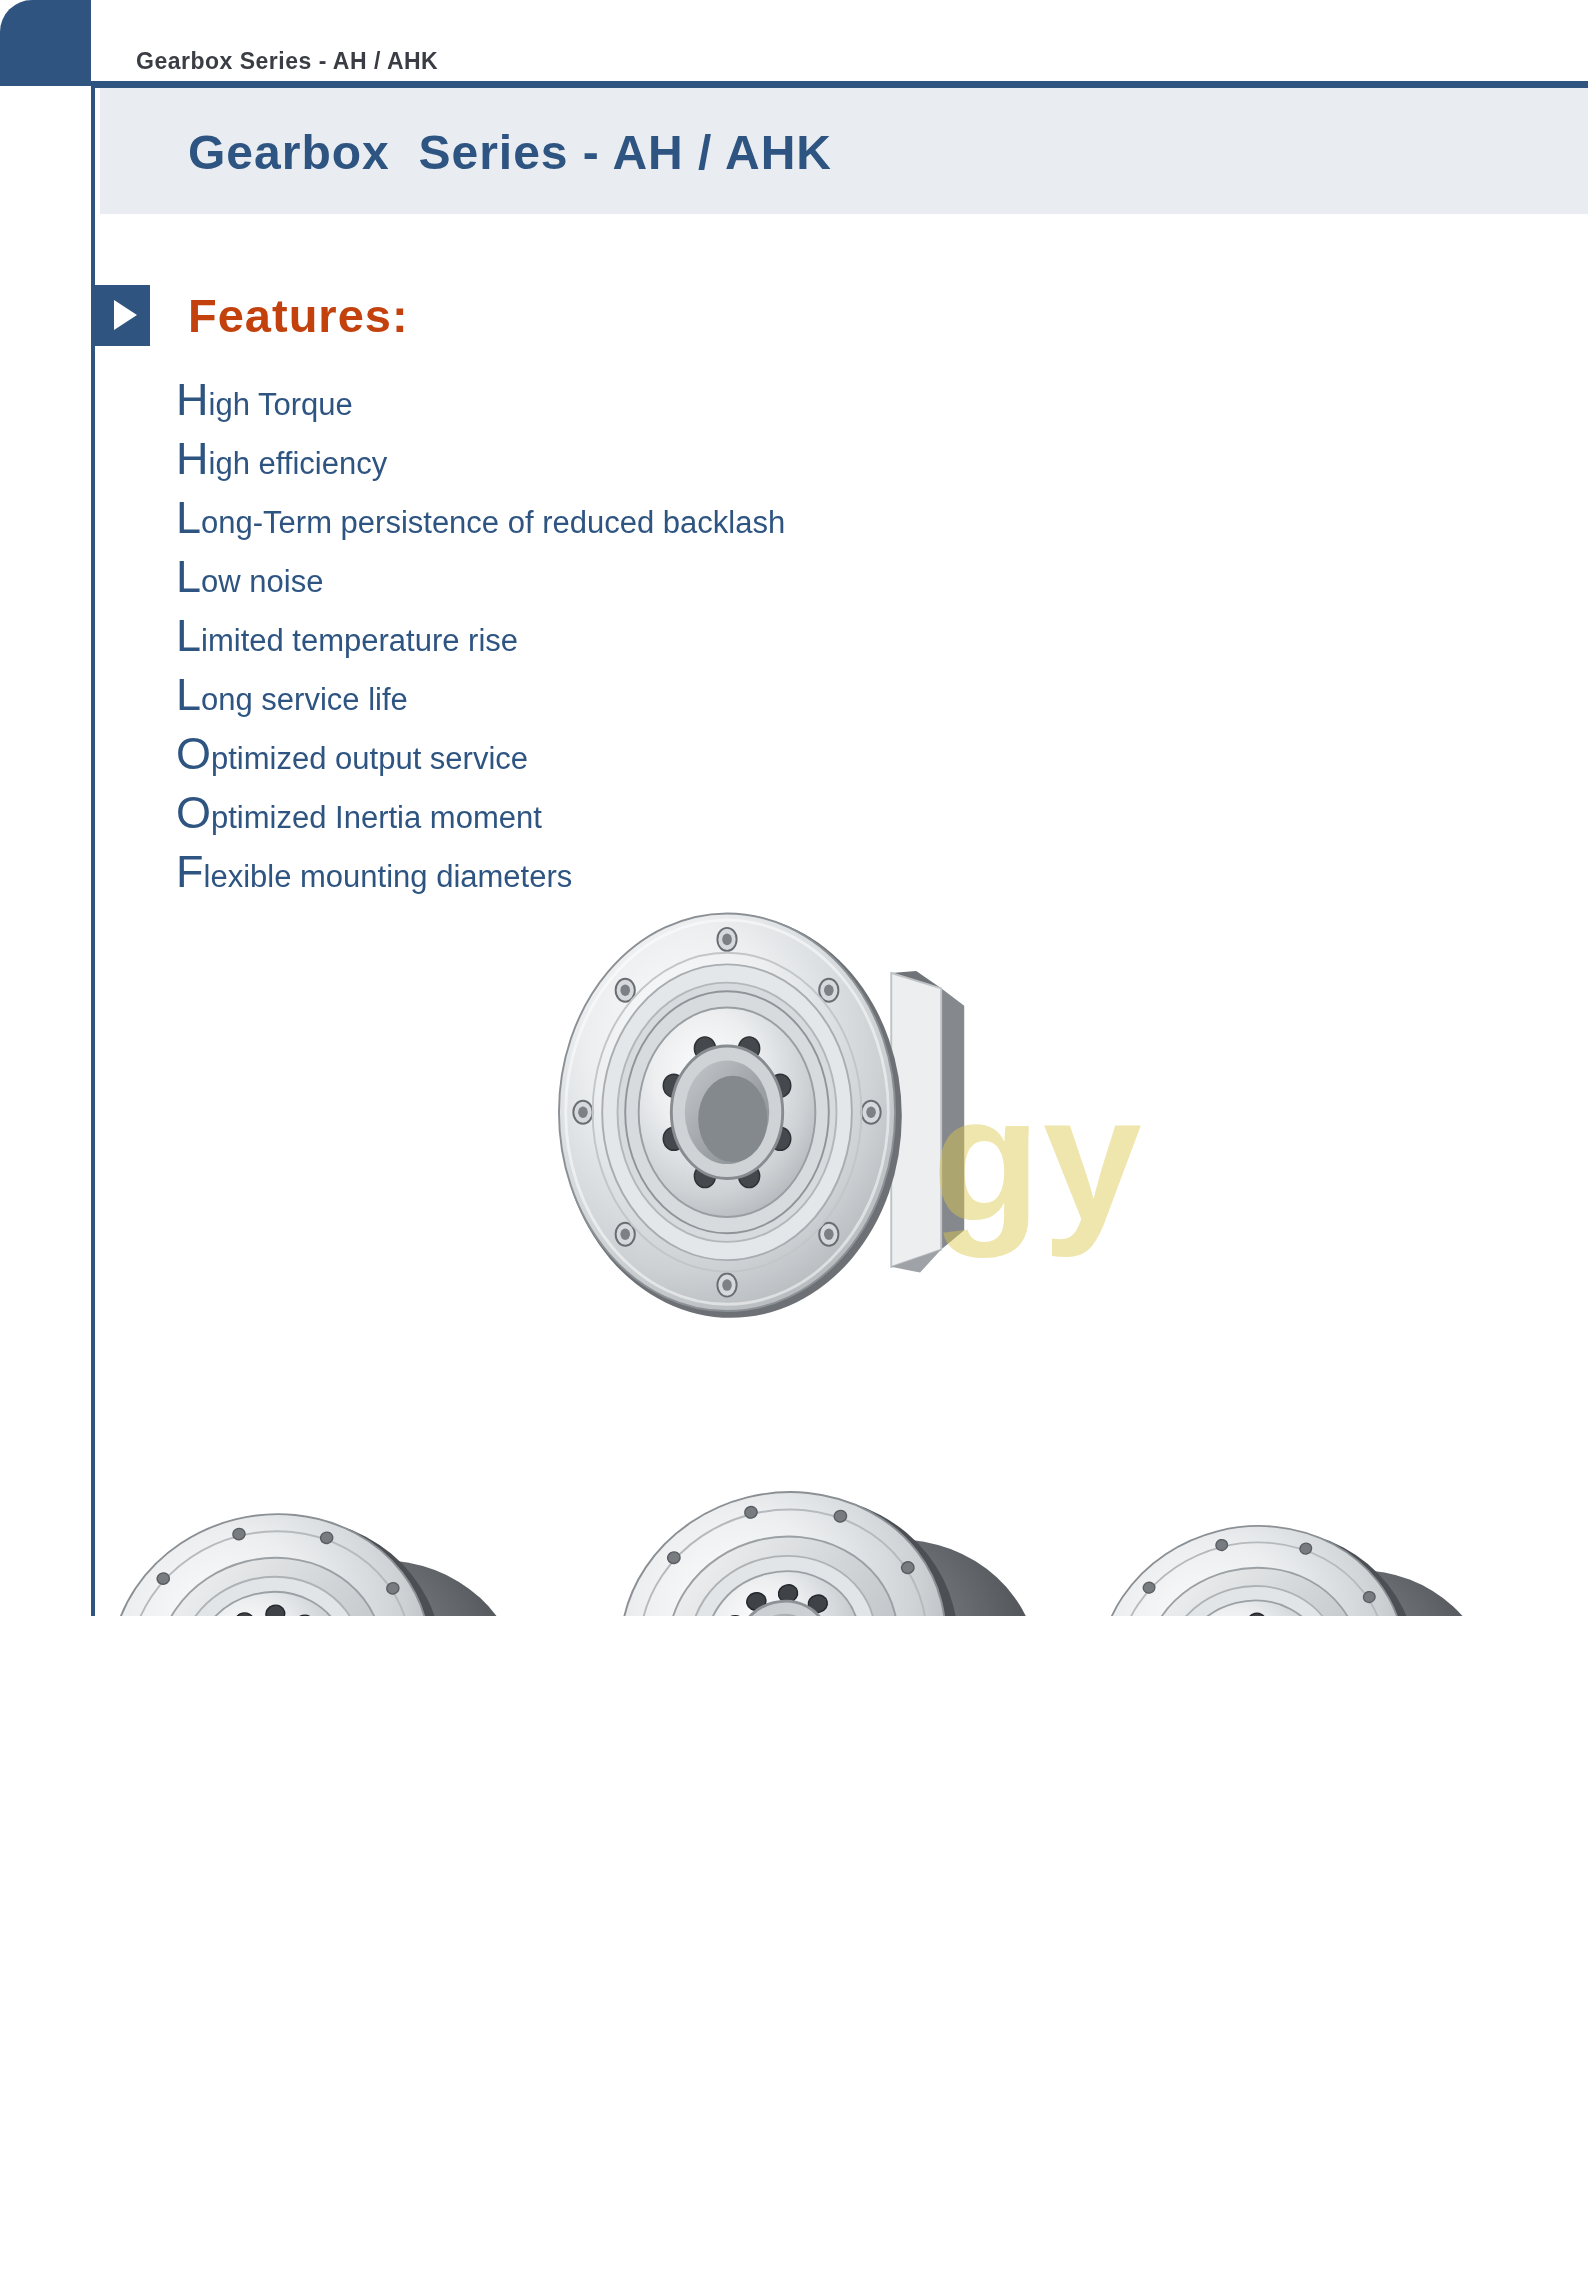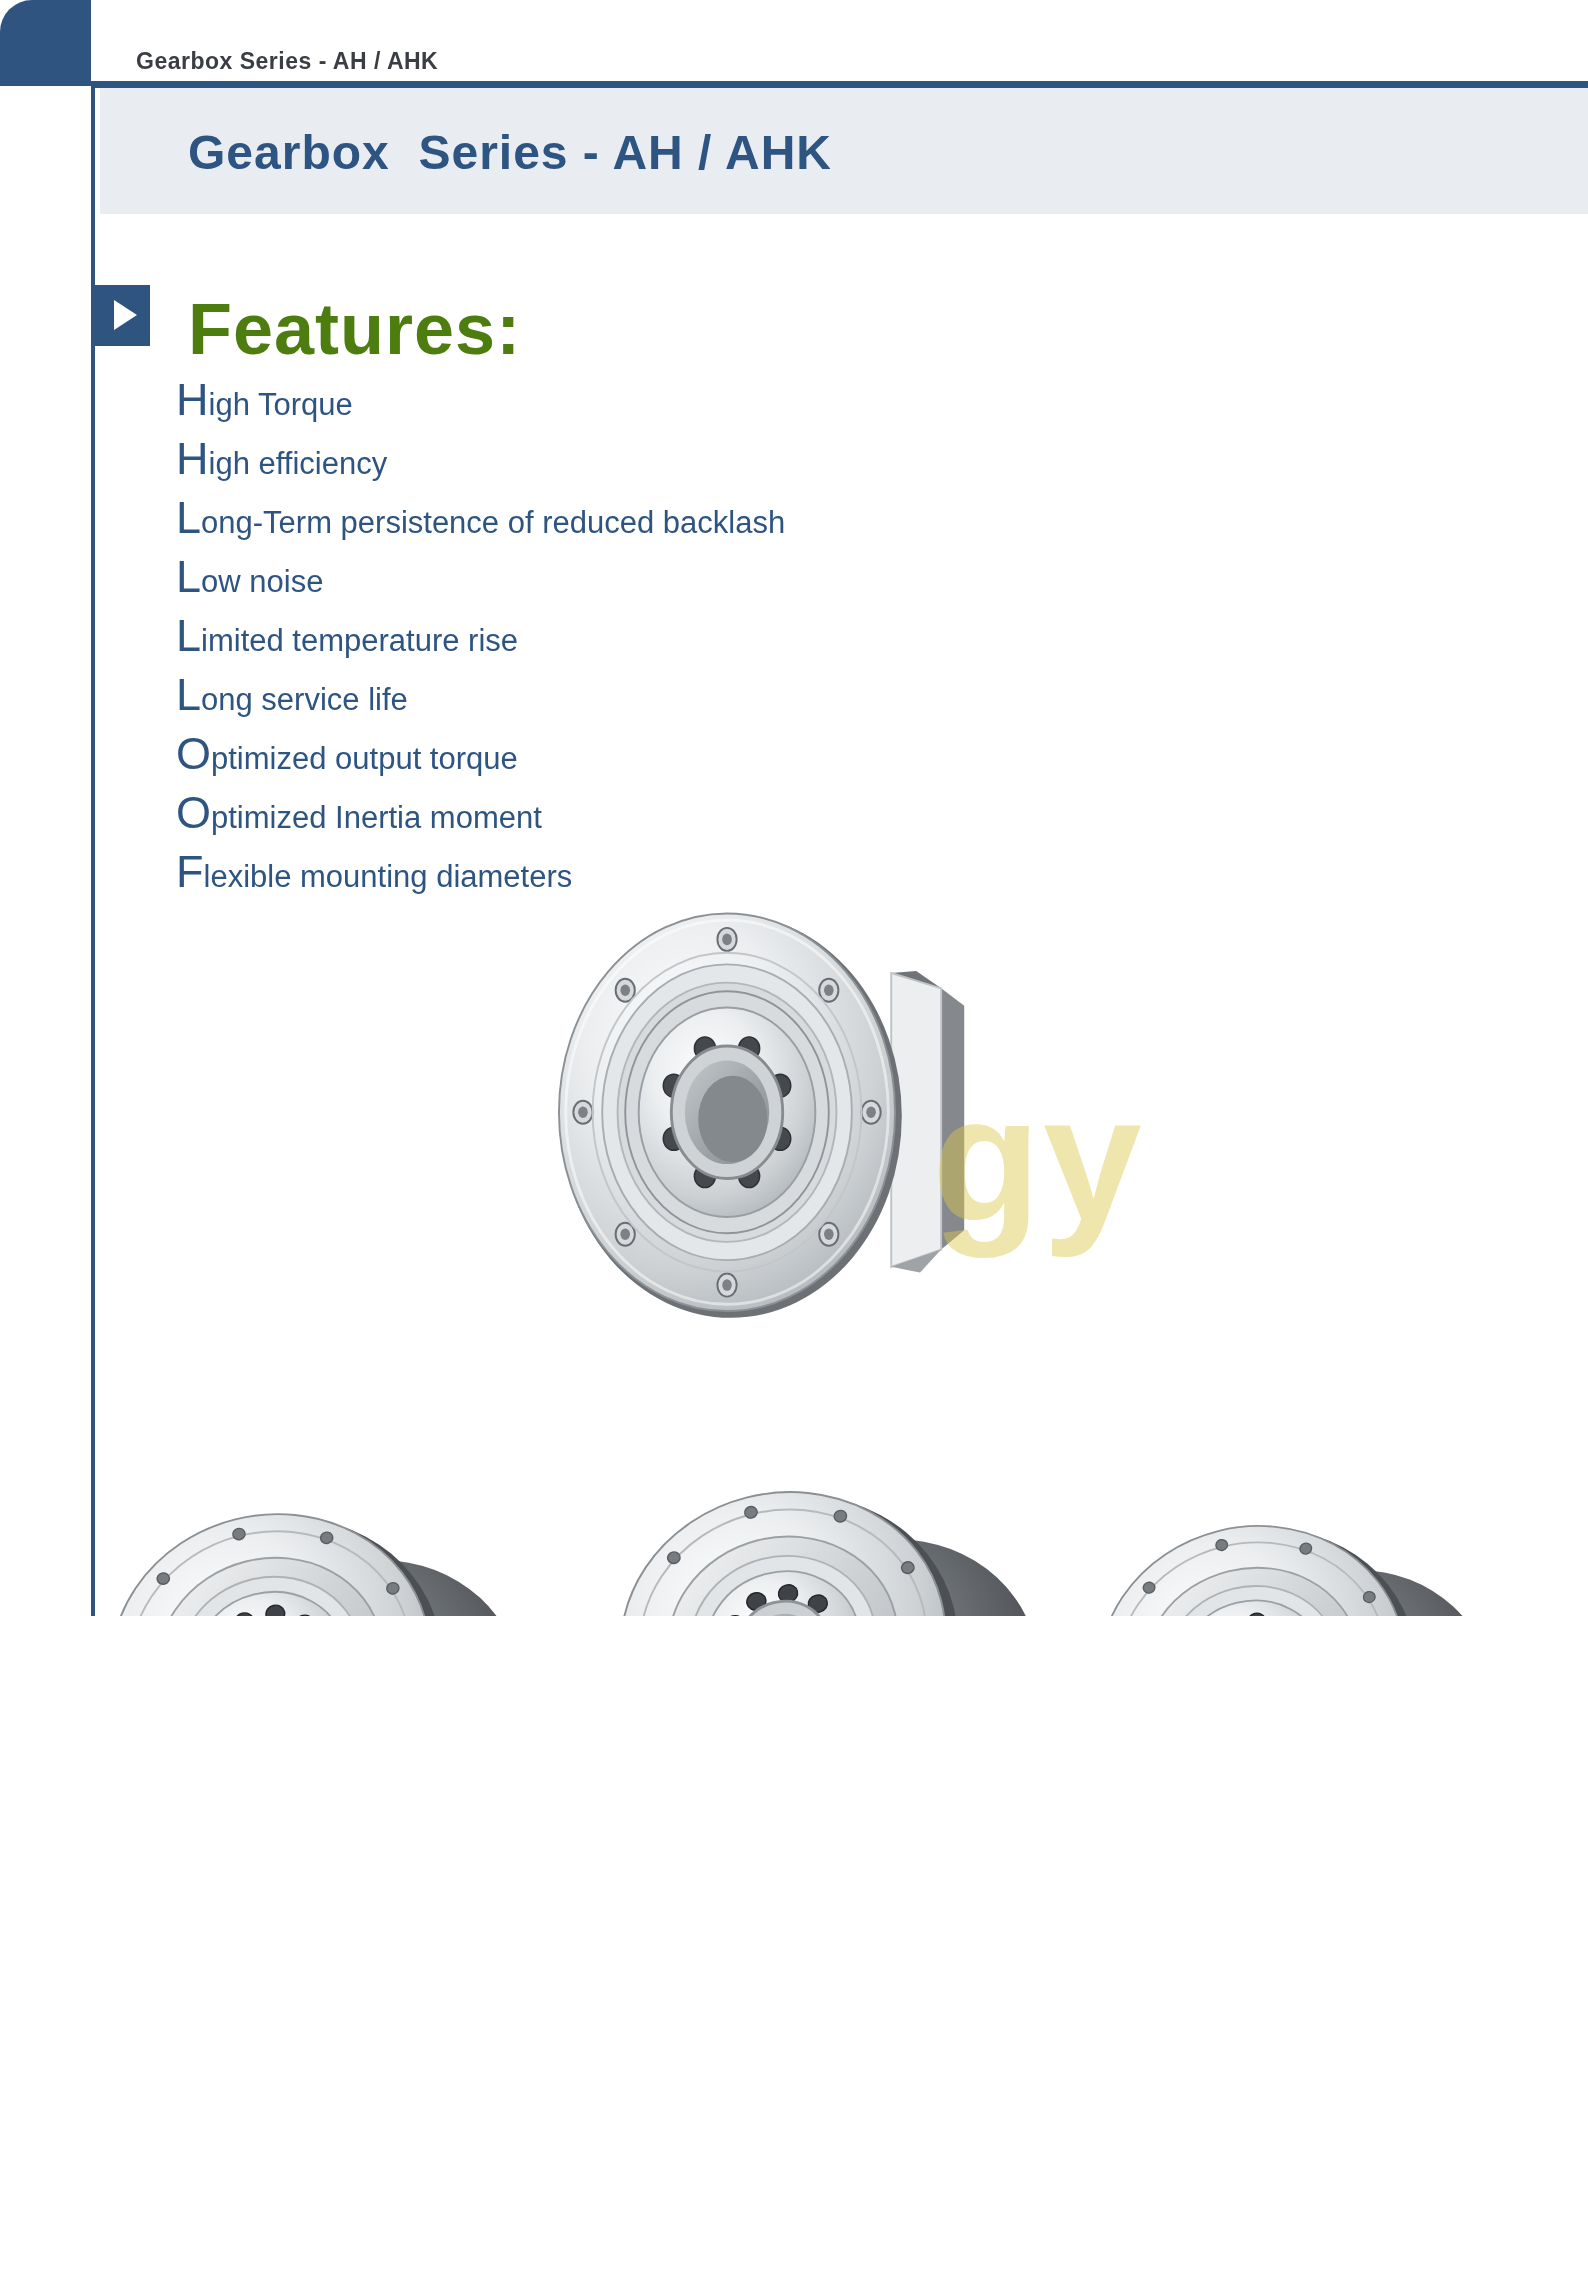--- a/index.html
+++ b/index.html
@@ -22,22 +22,22 @@
   
   .banner{position:absolute;left:100px;top:88px;width:1488px;height:126px;background:#e9edf1;}
   .banner h1{margin:0;padding:37px 0 0 88px;font-size:48px;font-weight:bold;color:#2e5481;
              letter-spacing:1px;white-space:pre;}
 
   
   .section-marker{position:absolute;left:91px;top:285px;width:59px;height:61px;background:#2f5480;}
   .section-marker .tri{position:absolute;left:23px;top:15.4px;width:0;height:0;
              border-left:23px solid #ffffff;border-top:15.4px solid transparent;
              border-bottom:15.4px solid transparent;}
-  .features-heading{position:absolute;left:188px;top:288px;font-size:72px;font-weight:bold;
-             color:#4d7c0f;letter-spacing:1px;}
+  .features-heading{position:absolute;left:188px;top:288px;font-size:47px;font-weight:bold;
+             color:#c2410c;letter-spacing:1px;}
   .features-list{position:absolute;left:176px;top:373px;margin:0;padding:0;list-style:none;}
   .features-list li{font-size:31px;line-height:54px;color:#2e5481;white-space:pre;}
   .features-list li::first-letter{font-size:45px;}
 
   
   .watermark{position:absolute;left:452px;top:1042px;width:663px;height:202px;z-index:3;
              pointer-events:none;}
   .wm-left{position:absolute;left:29px;top:19px;font-size:149px;font-weight:bold;
            color:#9aa2a8;opacity:0.32;letter-spacing:5.8px;}
   .wm-right{position:absolute;left:480px;top:14px;font-size:178px;font-weight:bold;
@@ -210,21 +210,21 @@
     <span class="tri"></span>
   </div>
   <div class="features-heading">Features:</div>
   <ul class="features-list">
     <li>High Torque</li>
     <li>High efficiency</li>
     <li>Long-Term persistence of reduced backlash</li>
     <li>Low noise</li>
     <li>Limited temperature rise</li>
     <li>Long service life</li>
-    <li>Optimized output torque</li>
+    <li>Optimized output service</li>
     <li>Optimized Inertia moment</li>
     <li>Flexible mounting diameters</li>
   </ul>
 
   <svg class="main-render" viewBox="0 0 580 470">
     <use href="#inlineGearbox"></use>
   </svg>
 
   <div class="watermark">
     <span class="wm-right">gy</span>

